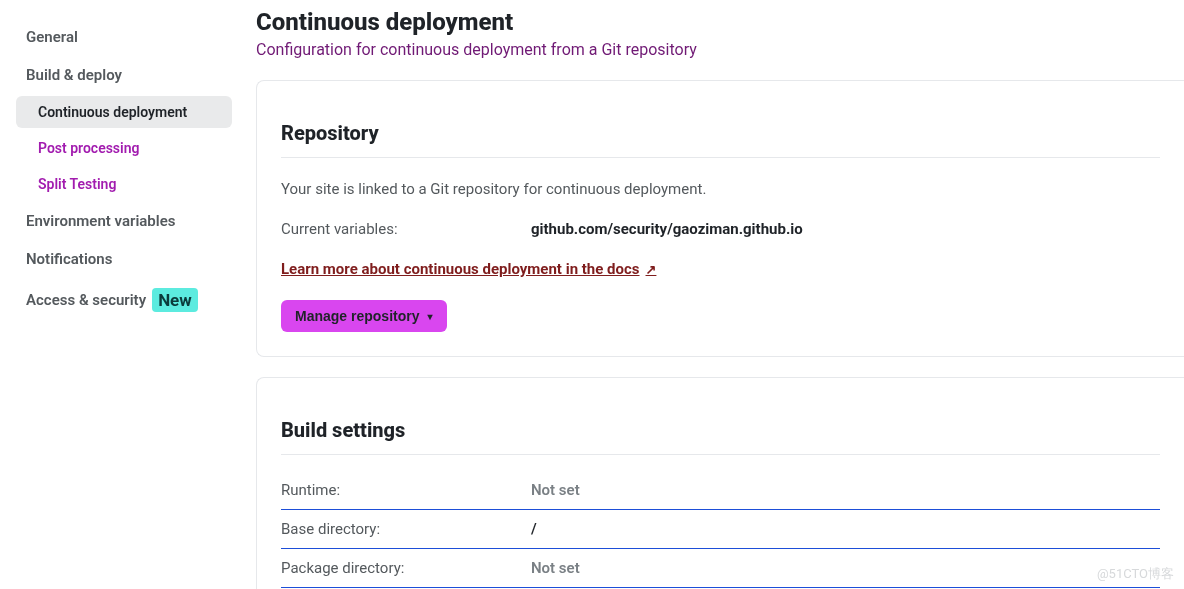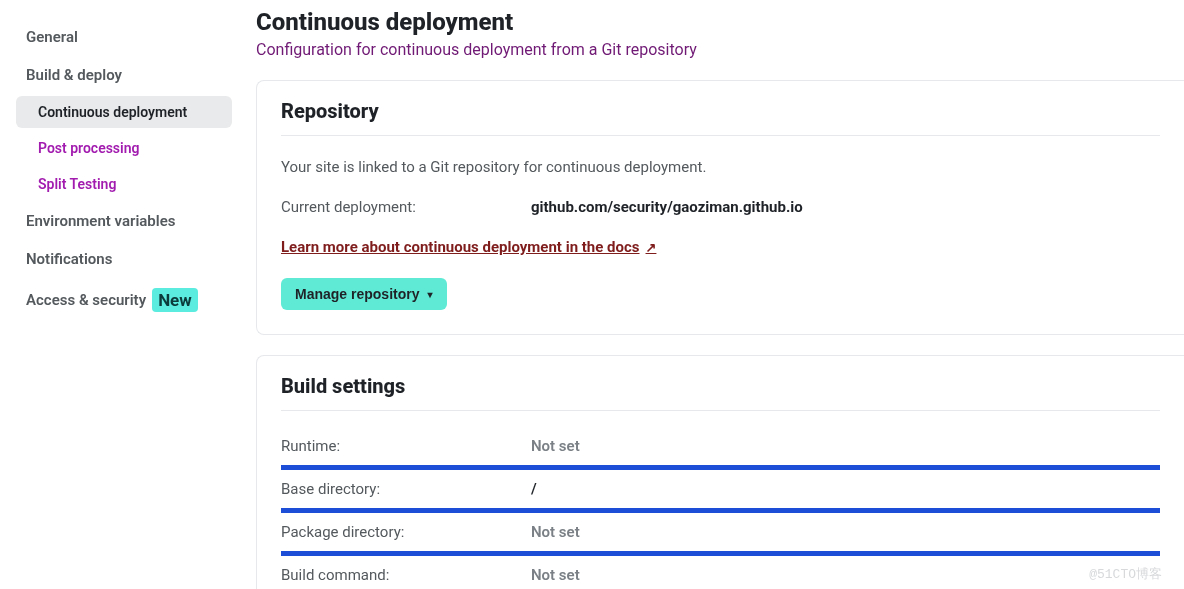--- a/index.html
+++ b/index.html
@@ -63,21 +63,21 @@
       margin-bottom: 4px;
     }
     .page-subtitle {
       font-size: 16px;
       color: #701a75;
       margin-bottom: 21px;
     }
     .card {
       border: 1px solid #e6e8eb;
       border-radius: 8px;
-      padding: 18px 24px 24px 24px;
+      padding: 40px 24px 24px 24px;
       margin-bottom: 20px;
       border-right: none;
       border-top-right-radius: 0;
       border-bottom-right-radius: 0;
     }
     .card-title {
       font-size: 20px;
       font-weight: 800;
       color: #1f2328;
       padding-bottom: 12px;
@@ -110,63 +110,62 @@
       display: inline-flex;
       align-items: center;
       gap: 6px;
       margin-bottom: 22px;
       cursor: pointer;
     }
     .docs-link .arrow {
       font-size: 13px;
     }
     .manage-btn {
-      background: #5eead4;
+      background: #d946ef;
       border: none;
       border-radius: 6px;
       padding: 8px 14px;
       font-size: 14px;
       font-weight: 700;
       color: #1f2328;
       cursor: pointer;
       display: inline-flex;
       align-items: center;
       gap: 8px;
     }
     .chevron {
       font-size: 10px;
     }
     .settings-table {
       width: 100%;
     }
     .settings-row {
       display: flex;
       padding: 10px 0;
-      border-bottom: 5px solid #1d4ed8;
+      border-bottom: 1px solid #1d4ed8;
       font-size: 15px;
     }
     .settings-row:first-child { border-top: none; padding-top: 4px; }
     .settings-label {
       width: 250px;
       color: #54595d;
     }
     .settings-value {
       color: #7a8085;
       font-weight: 600;
     }
     .settings-value.set {
       color: #1f2328;
     }
     .watermark {
       position: fixed;
       bottom: 6px;
-      right: 22px;
+      right: 10px;
       color: #d7d9db;
       font-size: 13px;
-      font-family: Liberation Mono, monospace;
     }
   </style>
 </head>
 <body>
 
 <nav class="sidebar">
   <div class="sidebar-item">General</div>
   <div class="sidebar-item">Build &amp; deploy</div>
   <div class="sidebar-subitem active">Continuous deployment</div>
   <div class="sidebar-subitem">Post processing</div>
@@ -180,21 +179,21 @@
 </nav>
 
 <main class="main">
   <h1 class="page-title">Continuous deployment</h1>
   <p class="page-subtitle">Configuration for continuous deployment from a Git repository</p>
 
   <section class="card">
     <h2 class="card-title">Repository</h2>
     <p class="card-text">Your site is linked to a Git repository for continuous deployment.</p>
     <div class="kv-row">
-      <div class="kv-label">Current deployment:</div>
+      <div class="kv-label">Current variables:</div>
       <div class="kv-value">github.com/security/gaoziman.github.io</div>
     </div>
     <a class="docs-link">
       <span>Learn more about continuous deployment in the docs</span>
       <span class="arrow">↗</span>
     </a>
     <div>
       <button class="manage-btn">
         <span>Manage repository</span>
         <span class="chevron">▾</span>

